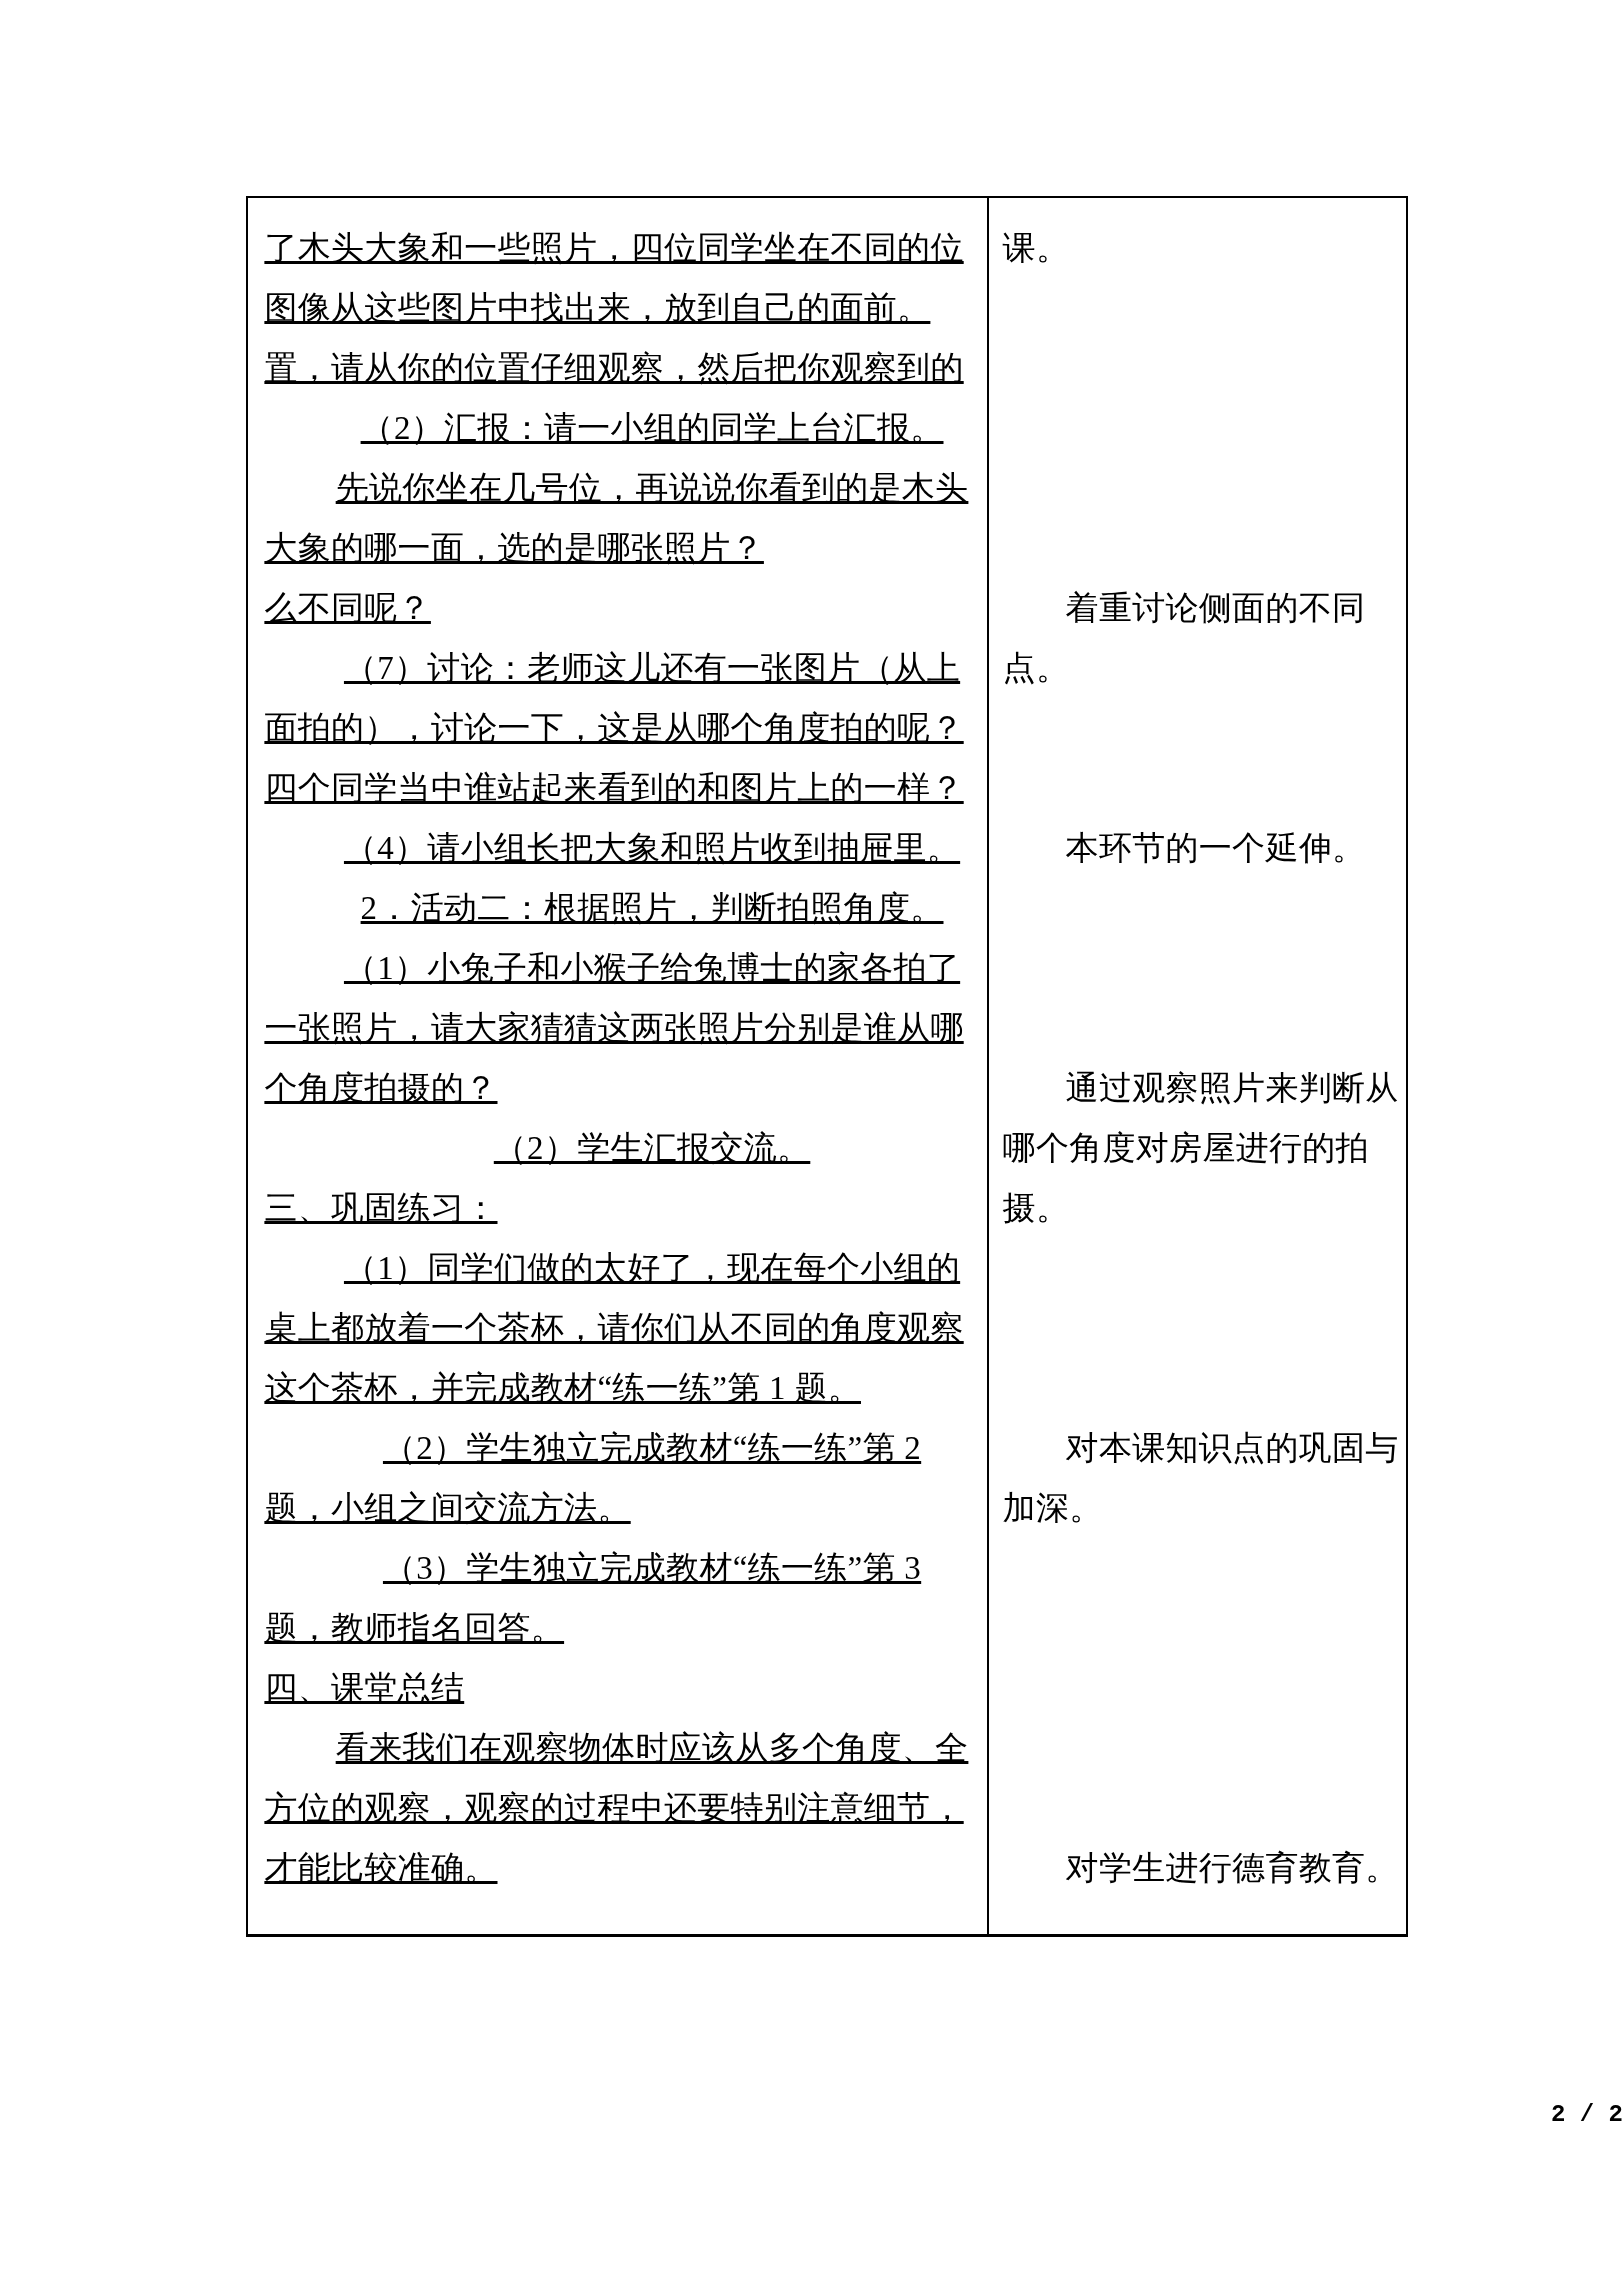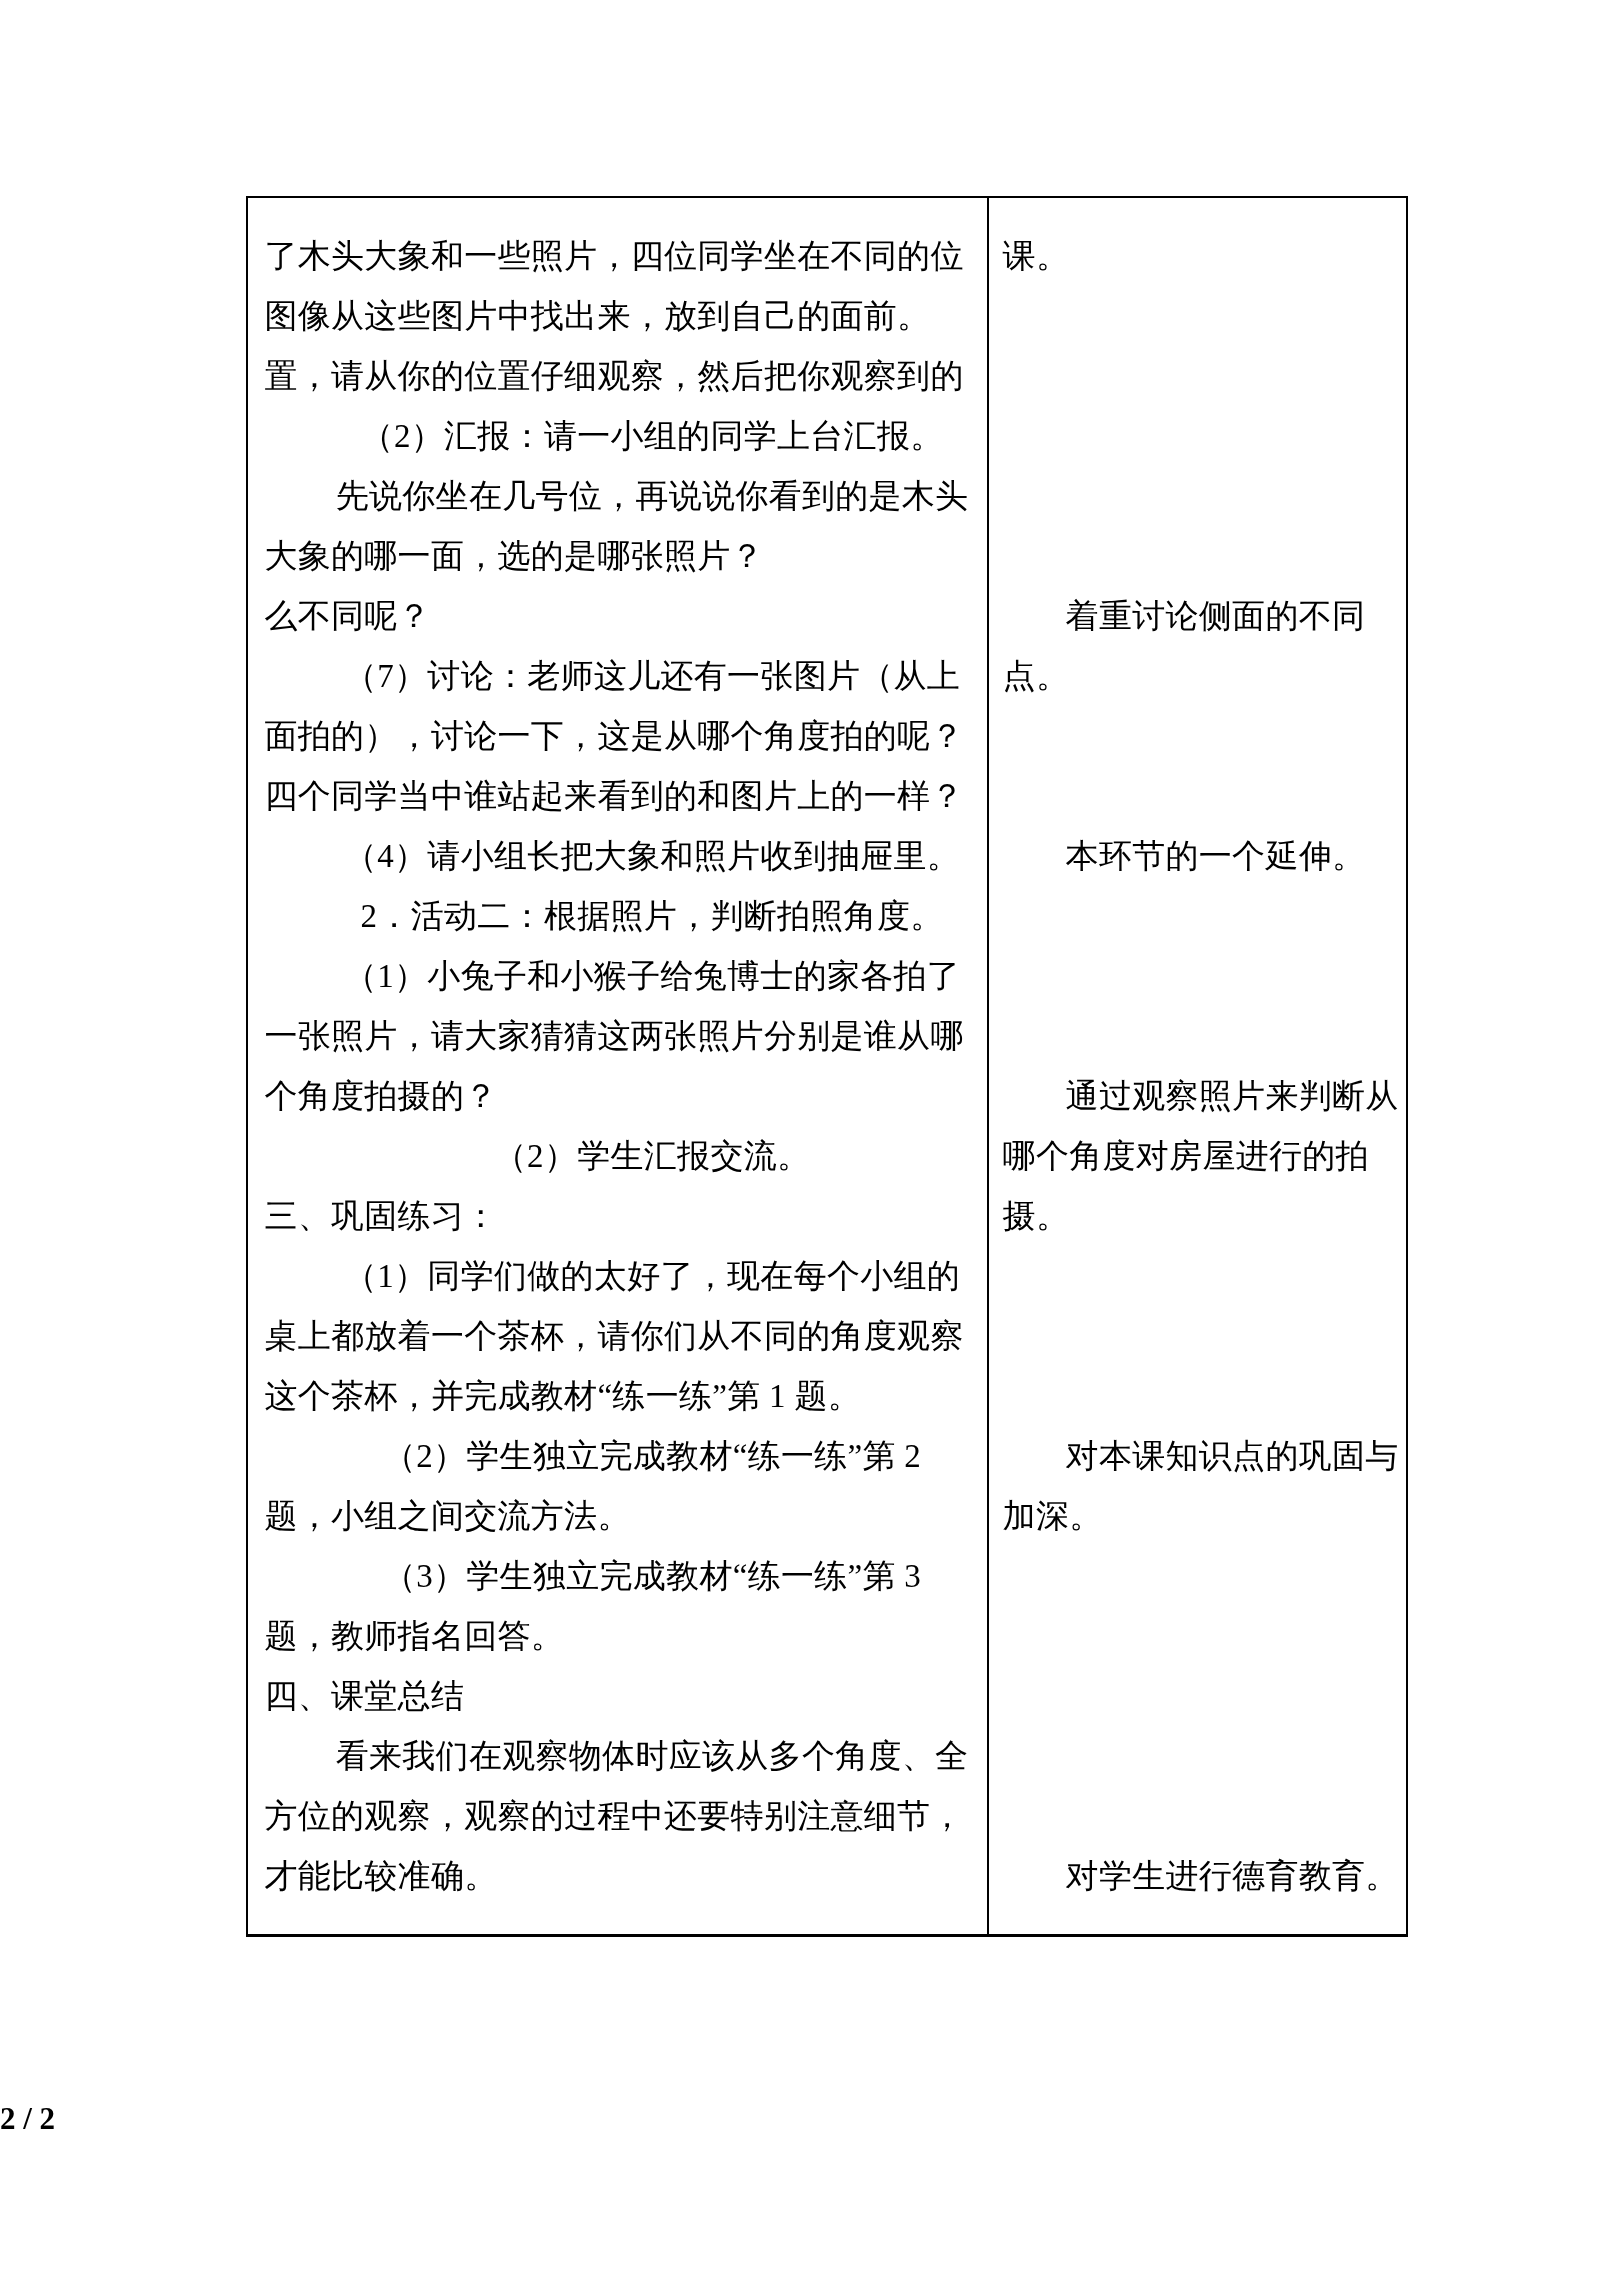--- a/index.html
+++ b/index.html
@@ -29,24 +29,25 @@
   .col-divider {
     position: absolute;
     left: 739px;
     top: 0;
     bottom: 0;
     width: 2px;
     background: #000000;
   }
   .cell {
     position: absolute;
-    top: 16px;
+    top: 8px;
     height: 100%;
     box-sizing: border-box;
     overflow: hidden;
+    text-decoration: underline;
   }
   .cell-left {
     left: 0;
     width: 739px;
     padding: 12.3px 12.3px 0 16.4px;
   }
   .cell-right {
     left: 741px;
     right: 0;
   }
@@ -72,24 +73,24 @@
   }
   .note.indent {
     left: 13.6px;
     padding-left: 63px;
   }
   .page-footer {
     position: absolute;
     top: 2101px;
     left: 0;
     width: 100%;
-    text-align: left;
-    font-size: 31px;
+    text-align: right;
+    font-size: 24px;
     font-weight: bold;
-    font-family: Liberation Serif, serif;
+    font-family: Liberation Mono, monospace;
   }
 </style>
 </head>
 <body>
 
 <div class="doc-page">
 
   <div class="lesson-table">
 
     <div class="cell cell-left">

